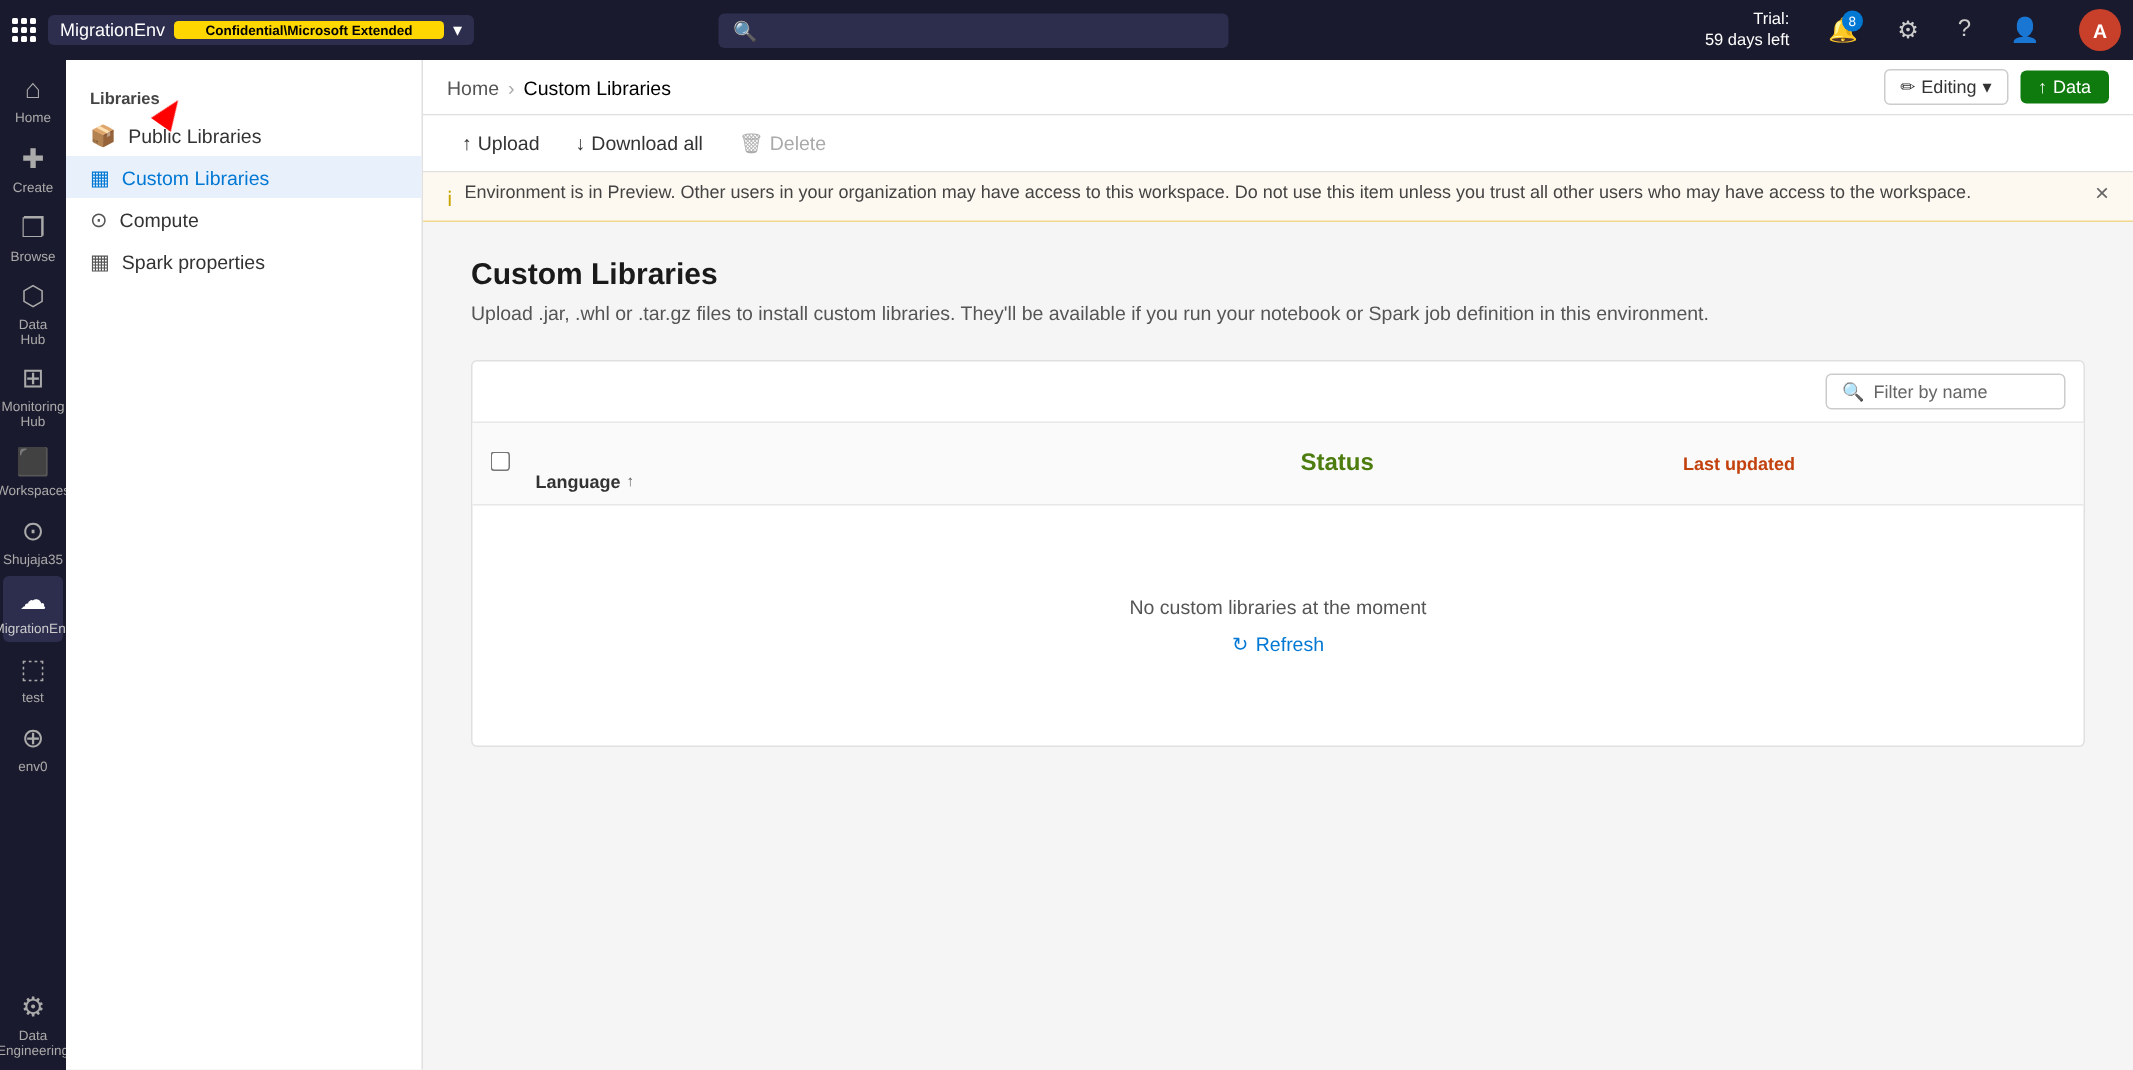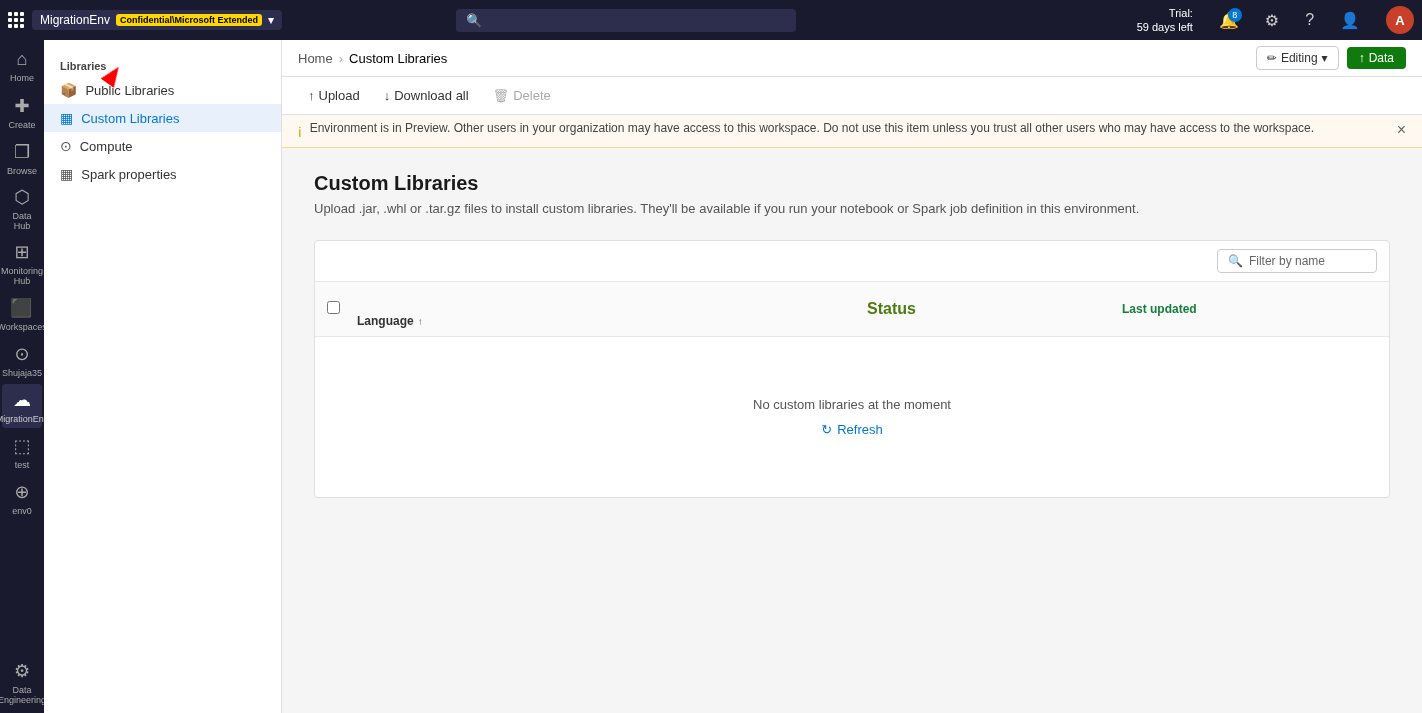--- a/index.html
+++ b/index.html
@@ -139,21 +139,21 @@
       border: 1px solid #ccc; border-radius: 4px; padding: 4px 10px;
       font-size: 12px; color: #666; background: #fff; cursor: text; min-width: 160px;
     }
     .table-header {
       display: flex; align-items: center; padding: 8px 12px;
       border-bottom: 1px solid #e8e8e8; background: #fafafa;
     }
     .th-check { width: 30px; flex-shrink: 0; }
     .th-lang { flex: 2; font-size: 12px; font-weight: 600; color: #333; display: flex; align-items: center; gap: 4px; margin-top: 24px; }
     .th-status { flex: 1; font-size: 16px; font-weight: 700; color: #4d7c0f; }
-    .th-updated { flex: 1; font-size: 12px; font-weight: 600; color: #15803d; }
+    .th-updated { flex: 1; font-size: 12px; font-weight: 600; color: #c2410c; }
     .table-empty {
       display: flex; flex-direction: column; align-items: center; justify-content: center;
       padding: 60px 20px; color: #555; font-size: 13px; gap: 10px;
     }
     .refresh-btn {
       display: flex; align-items: center; gap: 5px; cursor: pointer; color: #0078d4; font-size: 13px;
     }
     .sort-icon { font-size: 10px; color: #666; }
 
     
@@ -181,21 +181,21 @@
       <span></span>
         <span></span>
         <span></span>
       <span></span>
         <span></span>
         <span></span>
     </div>
   </div>
   <div class="env-badge">
     <span>MigrationEnv</span>
-    <span class="lock-badge" style="font-size:9px;padding:1px 4px;">Confidential\Microsoft Extended</span>
+    <span class="lock-badge" style="font-size:9px;padding:1px 21px;">Confidential\Microsoft Extended</span>
     <span>▾</span>
   </div>
   <div class="top-nav-search">
     <span style="color:#888;">🔍</span>
   </div>
   <div class="top-nav-right">
     <div class="trial-badge">
       <div>Trial:</div>
       <div>59 days left</div>
     </div>

